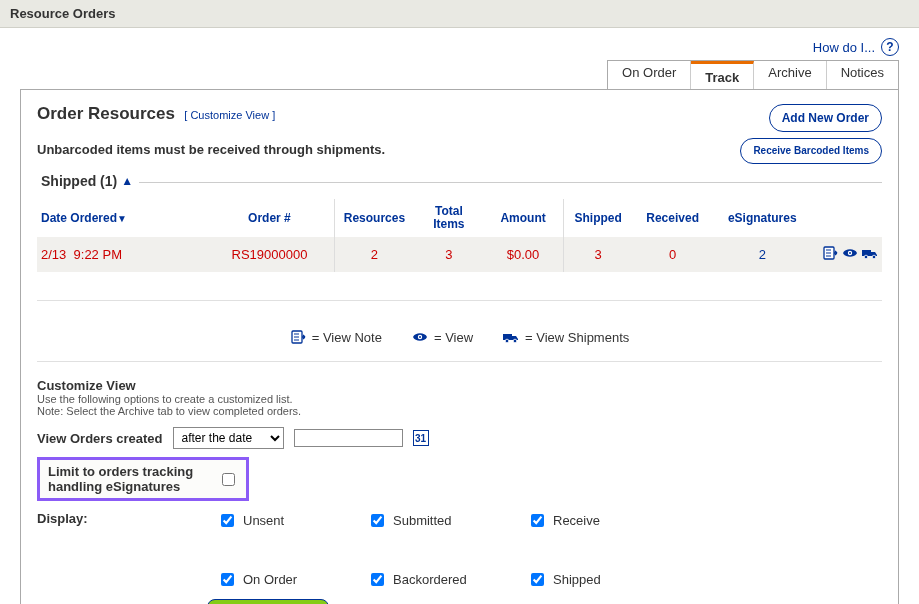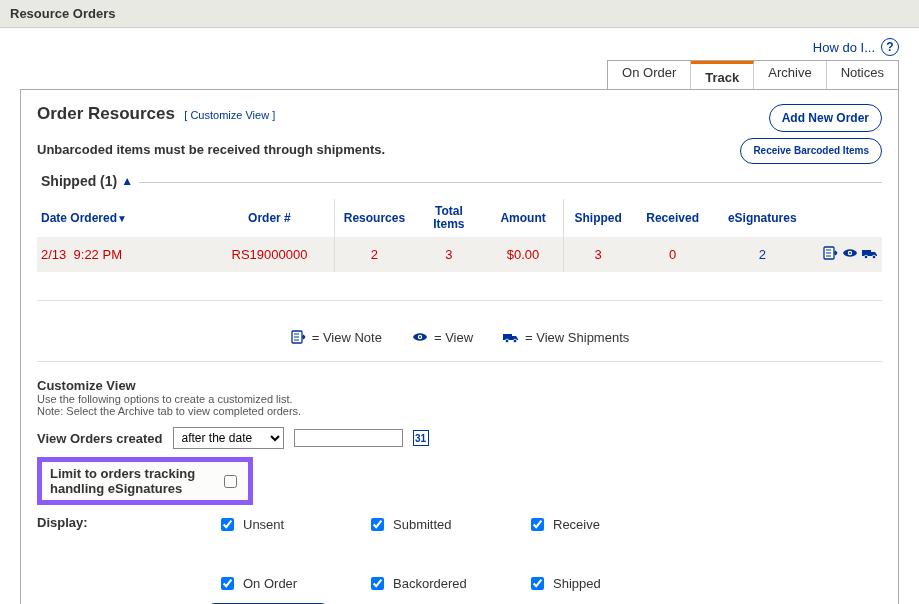--- a/index.html
+++ b/index.html
@@ -196,21 +196,21 @@
     border: 1px solid #003399;
     display: inline-flex;
     align-items: center;
     justify-content: center;
     color: #003399;
     font-size: 10px;
     font-weight: bold;
     cursor: pointer;
   }
   .boxed-area {
-    border: 5px solid #8b5cf6;
+    border: 3px solid #8b5cf6;
     background: #fcfcfa;
     display: inline-flex;
     align-items: center;
     padding: 4px 8px;
     gap: 10px;
     margin-top: 8px;
   }
   .checks {
     display: grid;
     grid-template-columns: 110px 120px 110px;

